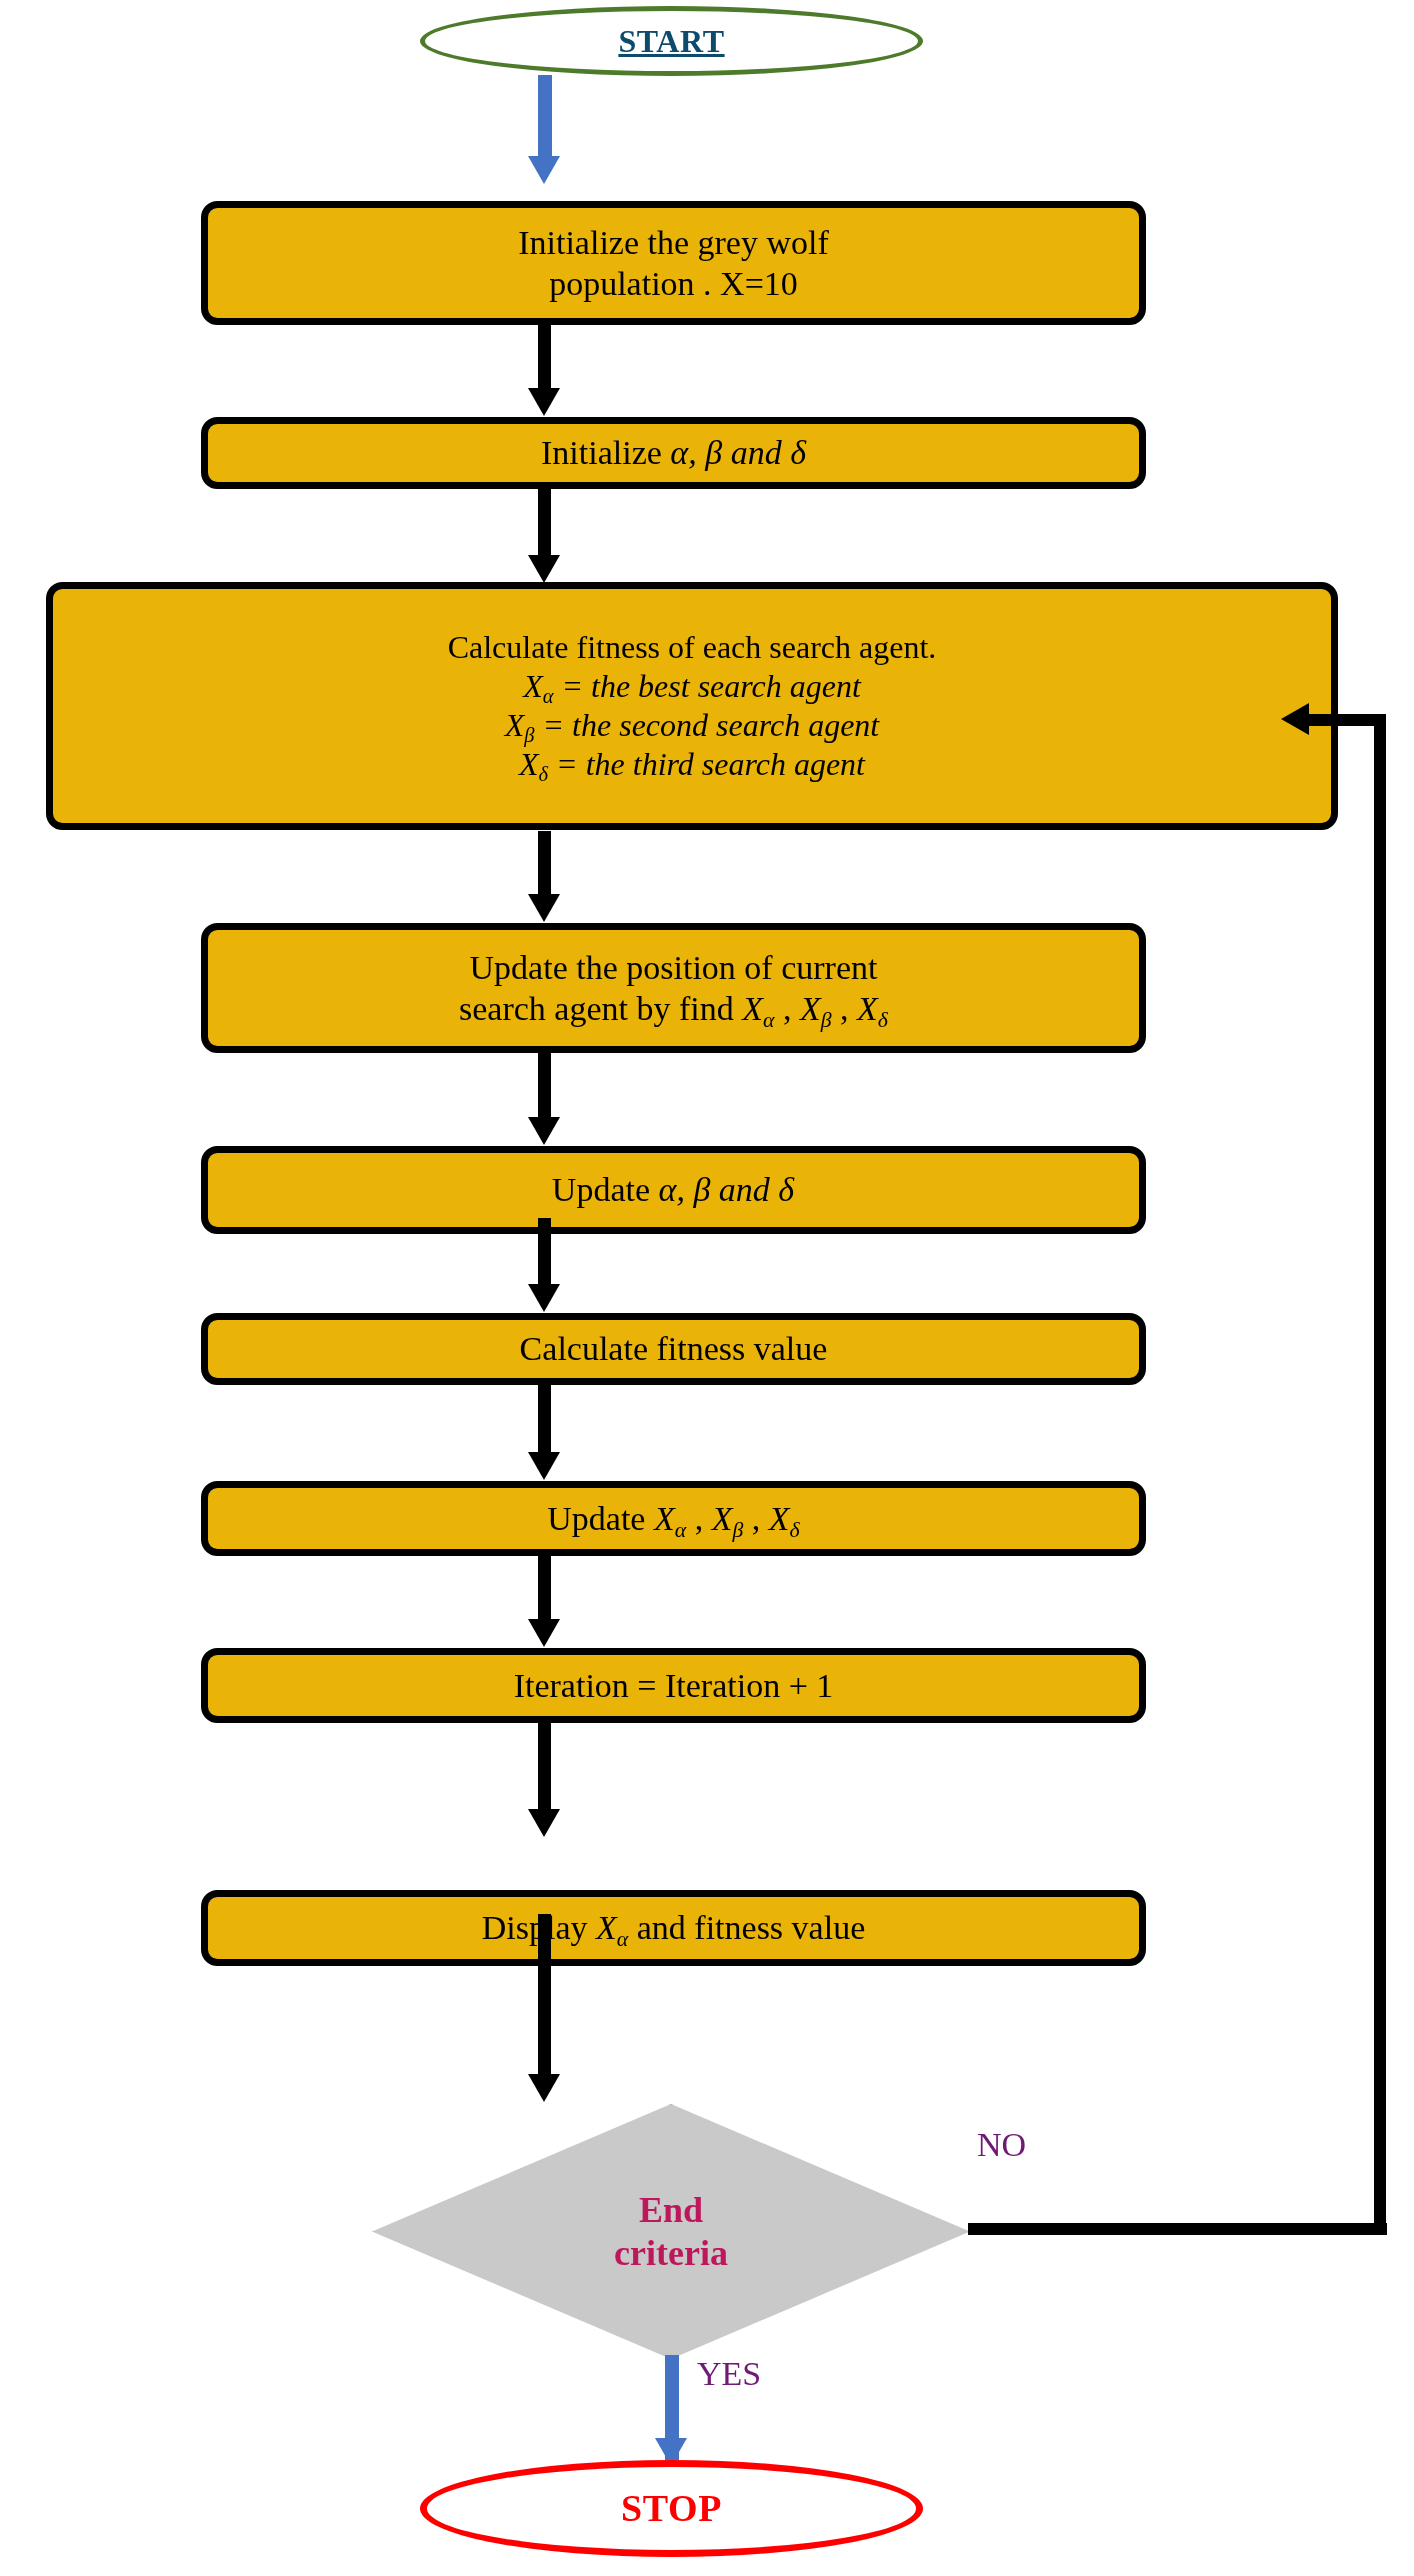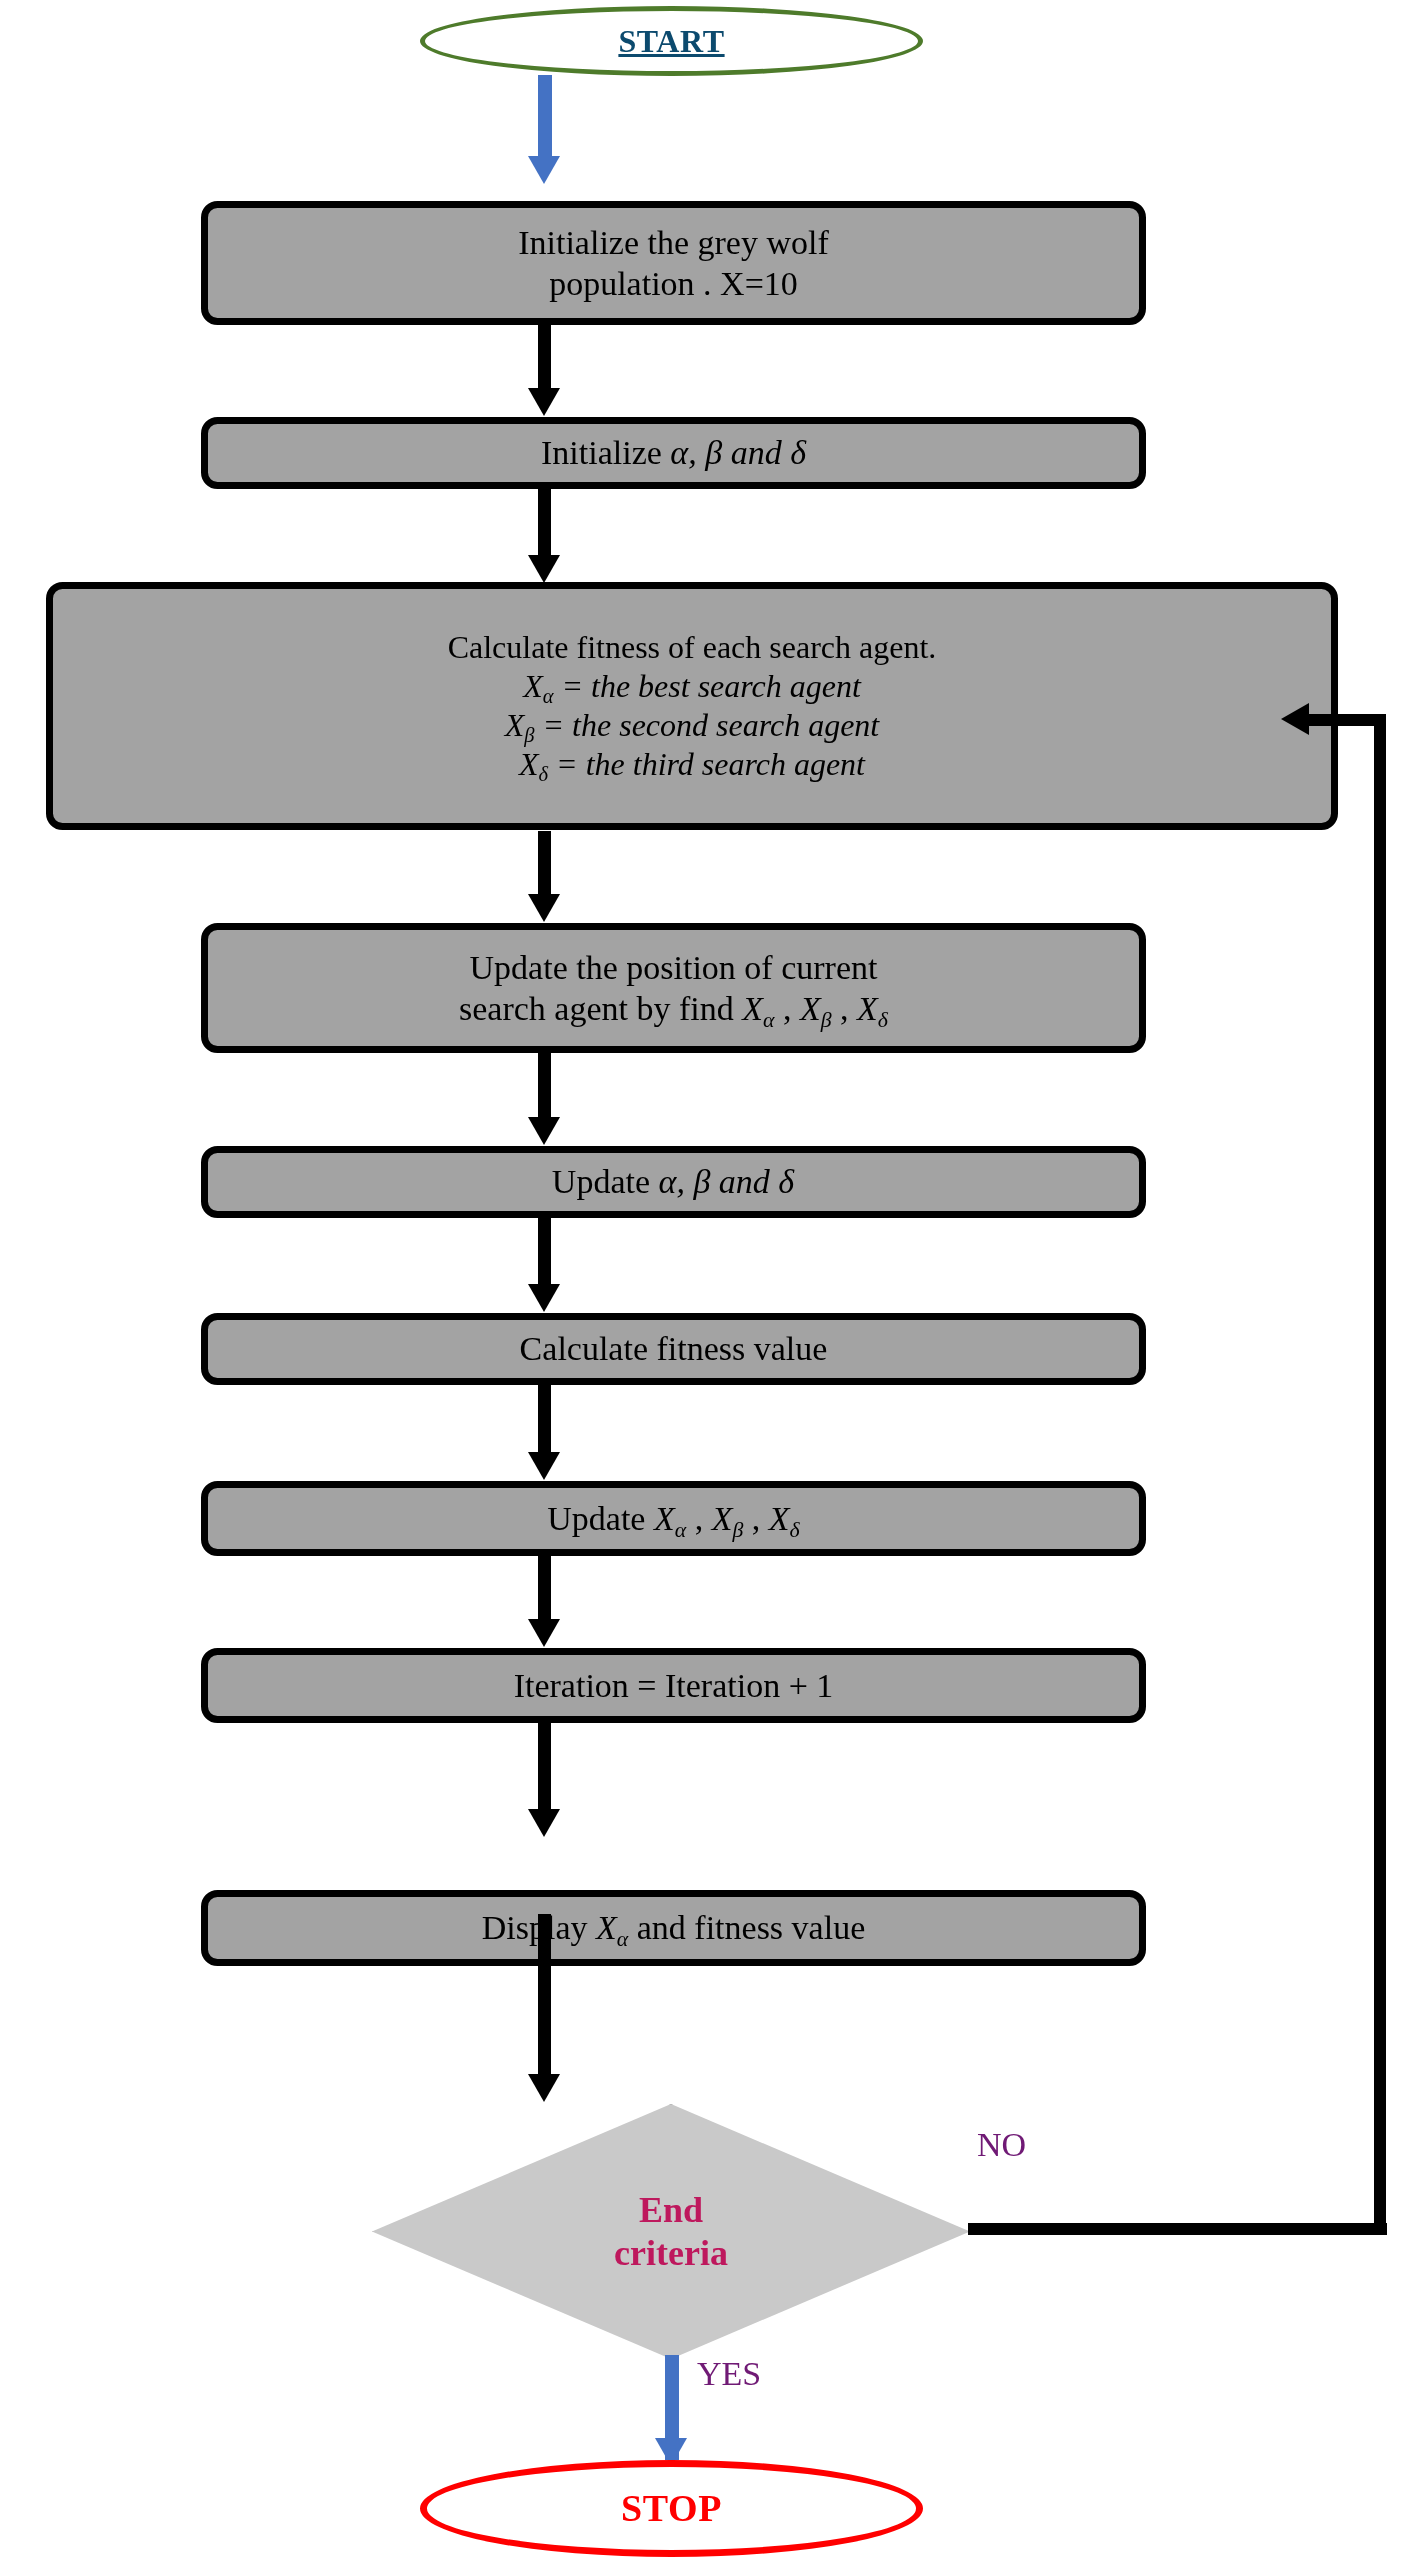--- a/index.html
+++ b/index.html
@@ -24,21 +24,21 @@
     font-weight:bold;
     letter-spacing:0.6px;
     text-align:center;
     line-height:1.05;
   }
   .oval-start{ border:5.7px solid #4E7B2B; color:#0c4a6e; font-size:32px;text-decoration:underline; }
   .oval-stop { border:7px solid #FF0000; color:#FF0000; font-size:38px; }
 
   
   .box{
-    background:#a3a3a3;
+    background:#eab308;
     border:7px solid #000000;
     border-radius:16.5px;
     display:flex;align-items:center;justify-content:center;
     text-align:center;
     color:#000000;
     line-height:1.22;
     padding:2.5px 9px;
   }
   .box .txt{width:100%;}
   .fs-lg{font-size:34px;}
@@ -164,21 +164,21 @@
         <span>search agent by find </span><span class="mi">X</span><sub>α</sub><span> , </span><span class="mi">X</span><sub>β</sub><span> , </span><span class="mi">X</span><sub>δ</sub>
       </div>
     </div>
   </div>
 
   <div class="conn">
     <div class="vline" style="left:538px;top:1053px;width:12.7px;height:67px;"></div>
     <div class="arrow-down" style="left:528px;top:1117px;"></div>
   </div>
 
-  <div class="node box fs-lg" style="left:201px;top:1146px;width:945px;height:72px;padding-left:8px;">
+  <div class="node box fs-lg" style="left:201px;top:1146px;width:945px;height:88px;padding-left:8px;">
     <div class="txt">
       <span>Update </span><span class="greek">α, β and δ</span>
     </div>
   </div>
 
   <div class="conn">
     <div class="vline" style="left:538px;top:1218px;width:12.7px;height:70px;"></div>
     <div class="arrow-down" style="left:528px;top:1284px;"></div>
   </div>
 

